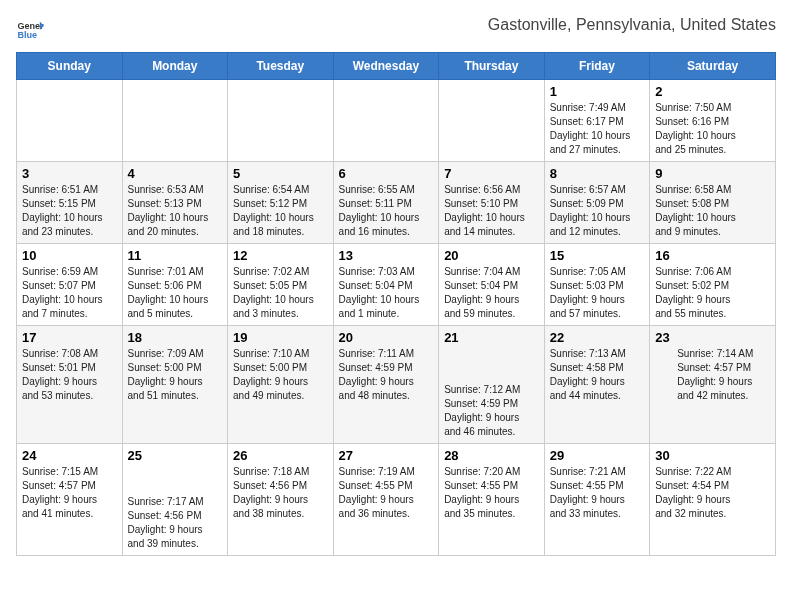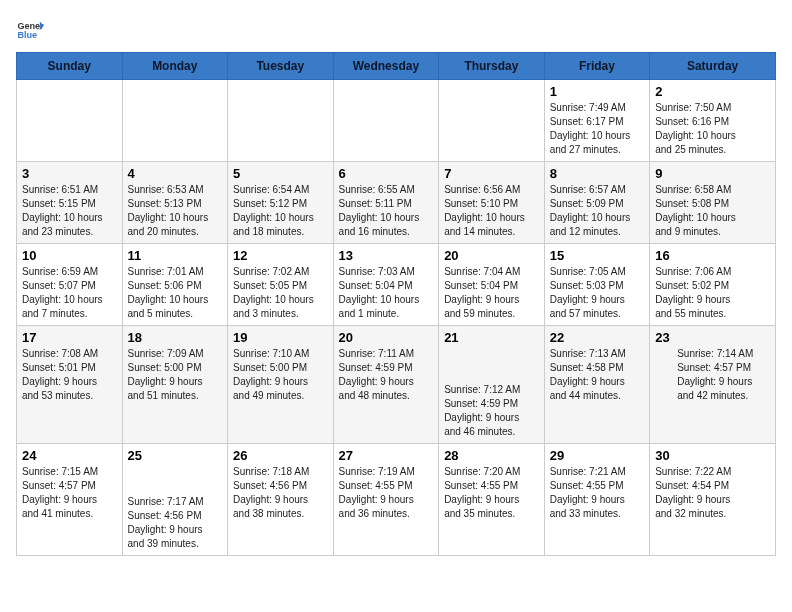--- a/index.html
+++ b/index.html
@@ -38,21 +38,21 @@
       font-weight: normal;
       color: #444;
     }
     table {
       width: 100%;
       border-collapse: collapse;
       font-size: 10.5px;
     }
     thead tr th {
       background-color: #3a7bc8;
-      color: #0f172a;
+      color: #ffffff;
       text-align: center;
       padding: 6px 4px;
       font-size: 12px;
       border: 1px solid #2a6ab7;
     }
     tbody tr td {
       border: 1px solid #ccc;
       vertical-align: top;
       padding: 4px 5px;
       height: 80px;
@@ -80,20 +80,21 @@
 
 <div class="header">
   <div class="logo">
     <svg class="logo-icon" viewBox="0 0 40 40" xmlns="http://www.w3.org/2000/svg">
       <text x="2" y="18" font-size="13" font-weight="bold" fill="#333" font-family="Arial">General</text>
       <text x="2" y="31" font-size="13" font-weight="bold" fill="#3a7bc8" font-family="Arial">Blue</text>
       <polygon points="34,8 40,14 34,20" fill="#3a7bc8"></polygon>
     </svg>
   </div>
   <div class="title-block">
+    <h2>Gastonville, Pennsylvania, United States</h2>
   </div>
 </div>
 
 <table>
   <thead>
     <tr>
       <th>Sunday</th>
       <th>Monday</th>
       <th>Tuesday</th>
       <th>Wednesday</th>

